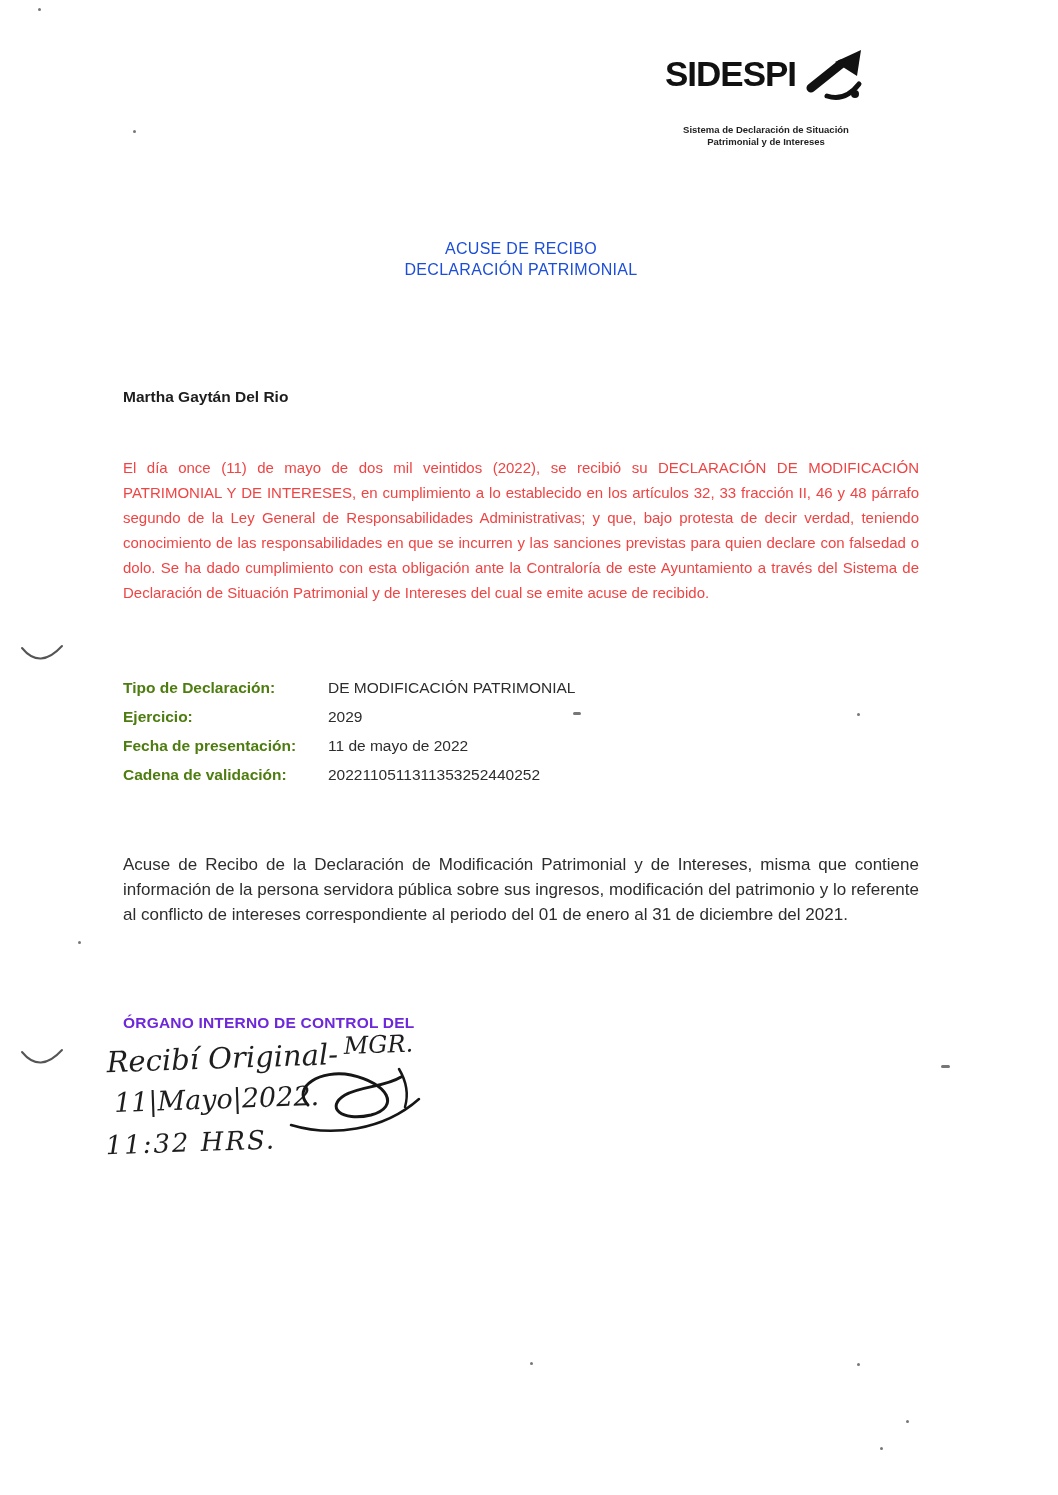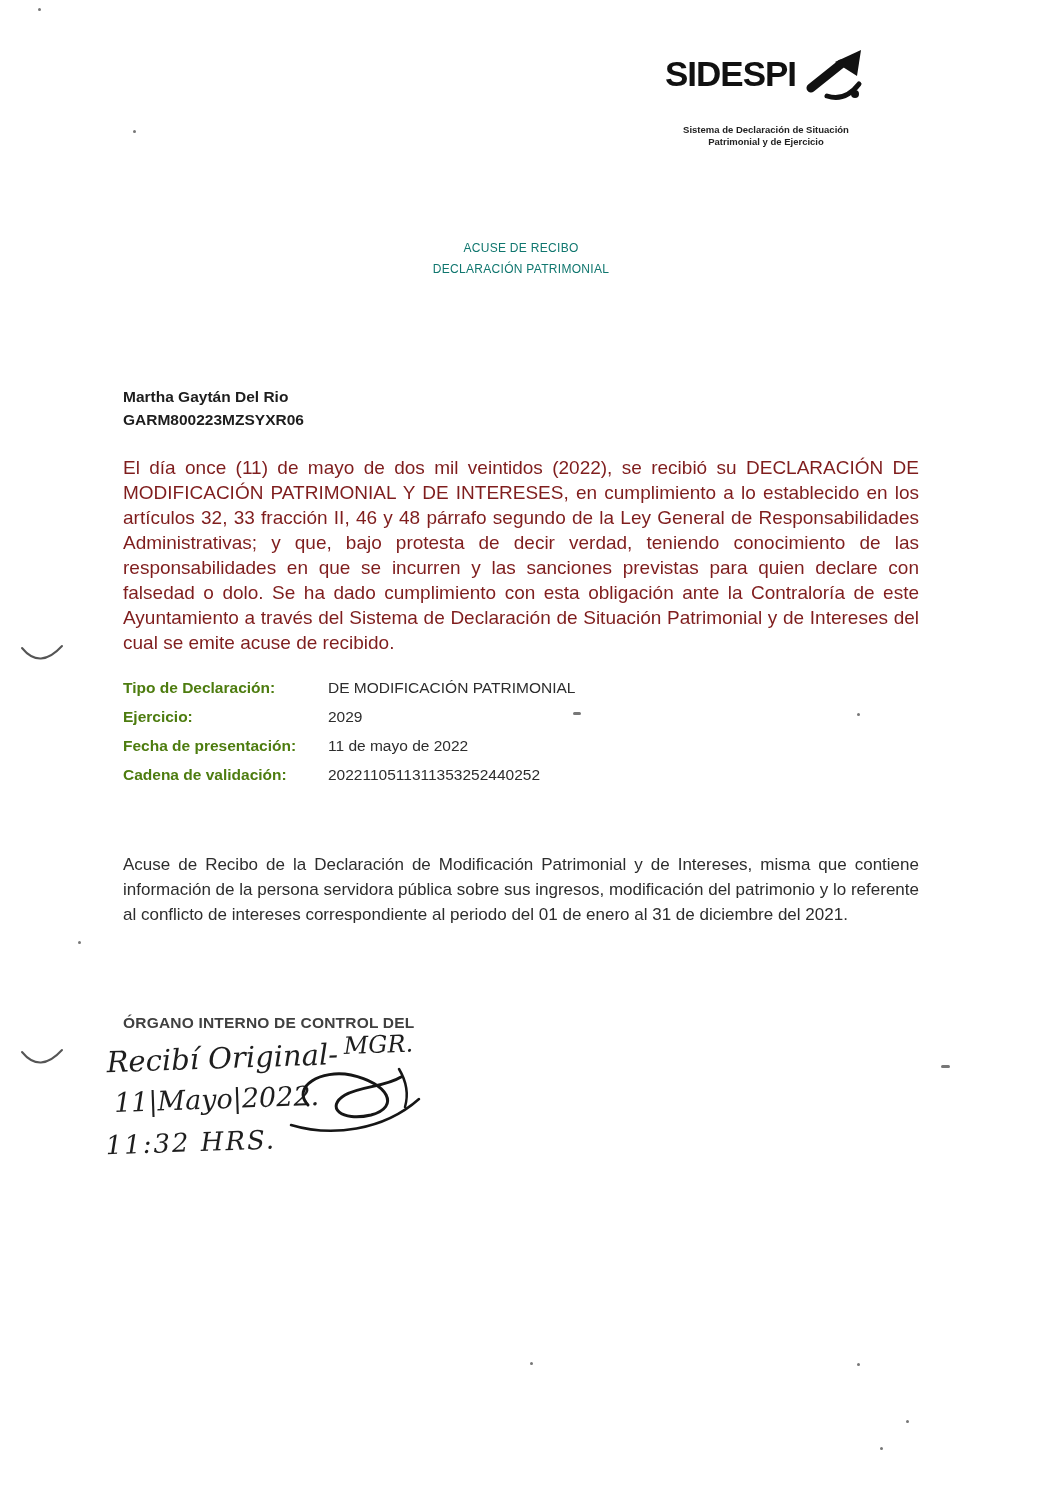--- a/index.html
+++ b/index.html
@@ -42,47 +42,47 @@
     color: #222;
     line-height: 11.5px;
   }
   
   .doc-title {
     position: absolute;
     top: 238px;
     left: 0;
     width: 1042px;
     text-align: center;
-    font-size: 12px;
+    font-size: 16px;
     line-height: 21px;
-    color: #0f766e;
+    color: #1d4ed8;
     letter-spacing: 0.3px;
   }
   
   .col { position: absolute; left: 123px; width: 796px; }
   .recipient { top: 385px; font-weight: 700; font-size: 15.5px; line-height: 23px; color: #1d1d1d; }
   .body-par {
     top: 455px;
-    font-size: 19px;
+    font-size: 15px;
     line-height: 25px;
     text-align: justify;
-    color: #7f1d1d;
+    color: #ef4444;
   }
   .fields { top: 678px; font-size: 15.5px; }
   .field-row { display: flex; margin-bottom: 9px; line-height: 20px; }
   .field-label { font-weight: 700; width: 205px; flex: none; color: #4d7c0f; }
   .field-value { color: #2d2d2d; }
   .summary-par {
     top: 852px;
     font-size: 17px;
     line-height: 25px;
     text-align: justify;
     color: #2d2d2d;
   }
-  .org-heading { top: 1014px; font-weight: 700; font-size: 15.5px; color: #404040; letter-spacing: 0.2px; }
+  .org-heading { top: 1014px; font-weight: 700; font-size: 15.5px; color: #6d28d9; letter-spacing: 0.2px; }
   
   .handwriting {
     position: absolute;
     left: 100px;
     top: 1040px;
     transform: rotate(-2deg);
     font-family: "DejaVu Serif", serif;
     font-style: italic;
     color: #1e1e1e;
     font-size: 29px;
@@ -108,32 +108,31 @@
         <svg width="62" height="58" viewBox="0 0 62 58">
           <polygon points="30,14 56,2 52,28" fill="#111"></polygon>
           <path d="M6,40 L36,16" stroke="#111" stroke-width="9" fill="none" stroke-linecap="round"></path>
           <path d="M22,48 Q40,54 54,36" stroke="#111" stroke-width="5" fill="none" stroke-linecap="round"></path>
           <circle cx="50" cy="46" r="4" fill="#111"></circle>
         </svg>
       </span>
     </div>
     <div class="logo-tagline">
       <div>Sistema de Declaración de Situación</div>
-      <div>Patrimonial y de Ejercicio</div>
+      <div>Patrimonial y de Intereses</div>
     </div>
   </div>
 
   <div class="doc-title">
     <div>ACUSE DE RECIBO</div>
     <div>DECLARACIÓN PATRIMONIAL</div>
   </div>
 
   <div class="col recipient">
     <div>Martha Gaytán Del Rio</div>
-    <div>GARM800223MZSYXR06</div>
   </div>
 
   <div class="col body-par">El día once (11) de mayo de dos mil veintidos (2022), se recibió su DECLARACIÓN DE MODIFICACIÓN PATRIMONIAL Y DE INTERESES, en cumplimiento a lo establecido en los artículos 32, 33 fracción II, 46 y 48 párrafo segundo de la Ley General de Responsabilidades Administrativas; y que, bajo protesta de decir verdad, teniendo conocimiento de las responsabilidades en que se incurren y las sanciones previstas para quien declare con falsedad o dolo. Se ha dado cumplimiento con esta obligación ante la Contraloría de este Ayuntamiento a través del Sistema de Declaración de Situación Patrimonial y de Intereses del cual se emite acuse de recibido.</div>
 
   <div class="col fields">
     <div class="field-row">
       <span class="field-label">Tipo de Declaración:</span>
       <span class="field-value">DE MODIFICACIÓN PATRIMONIAL</span>
     </div>
     <div class="field-row">

